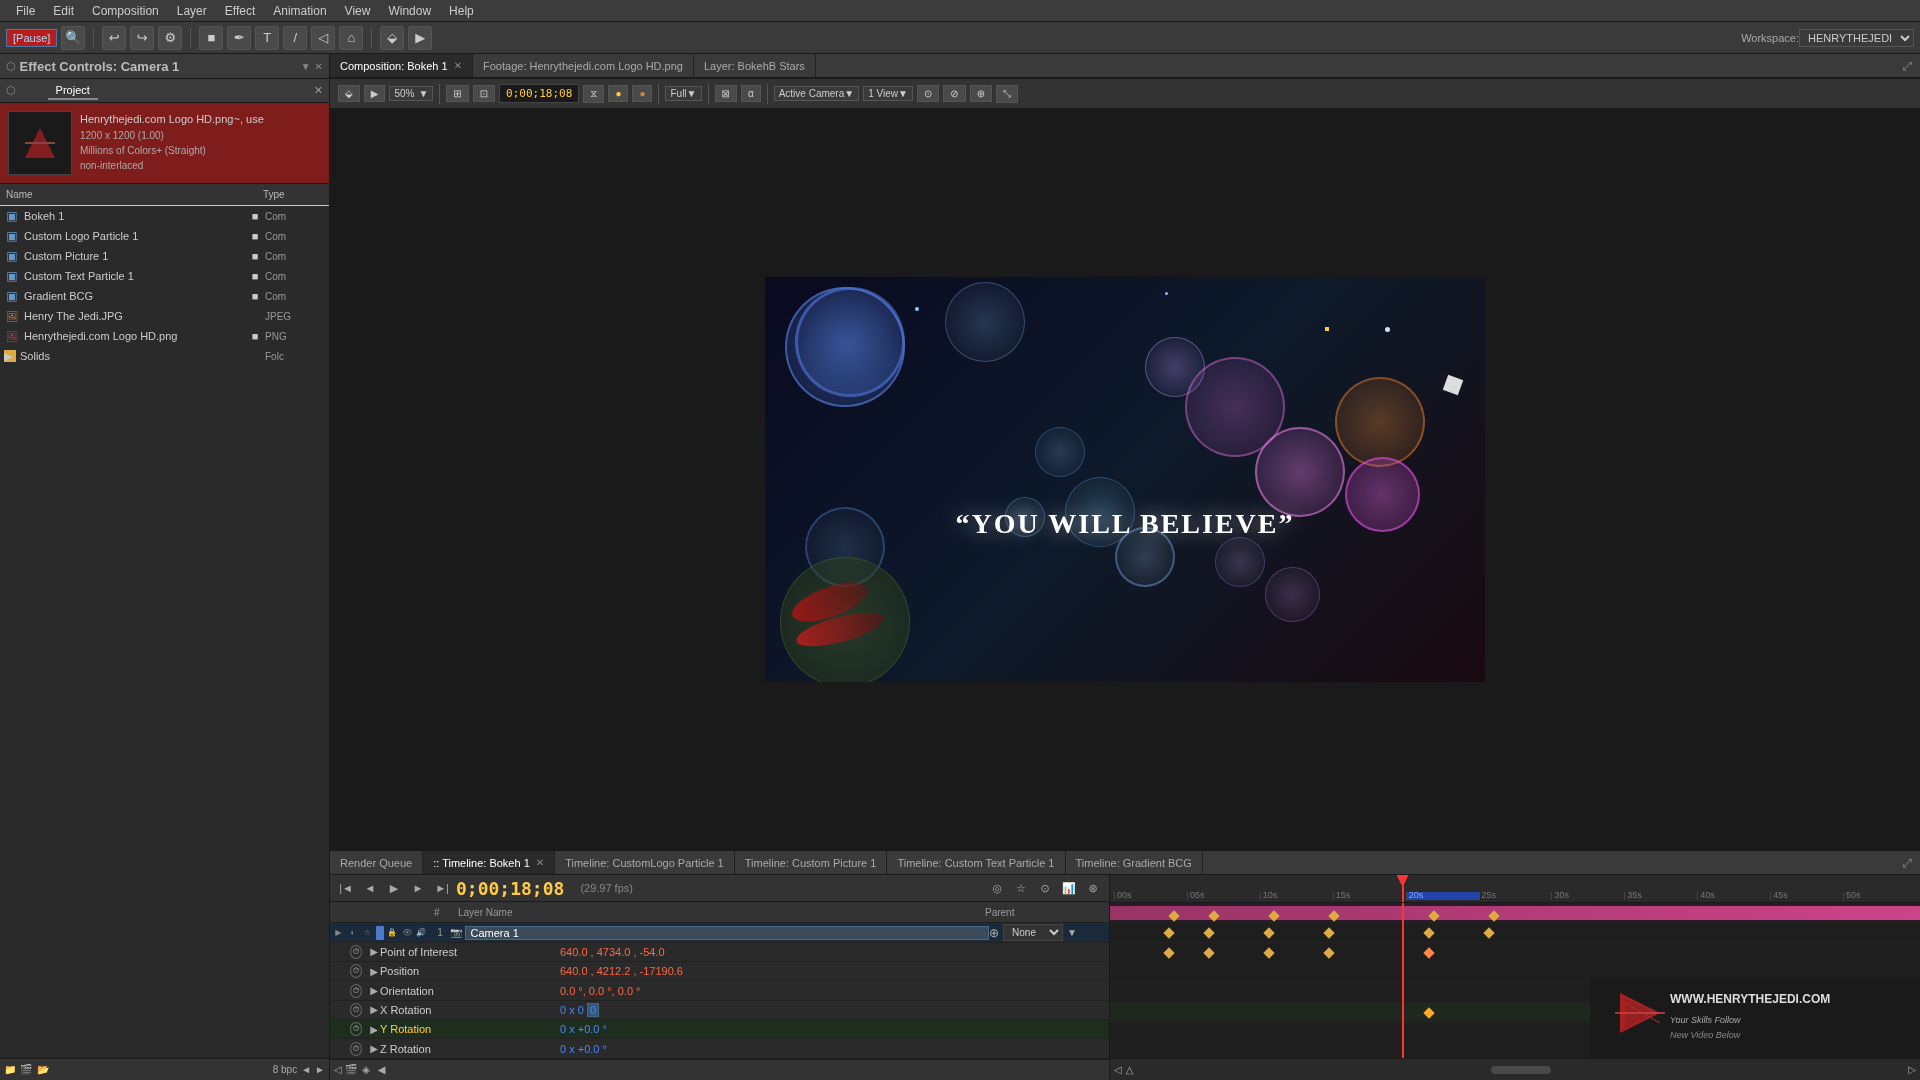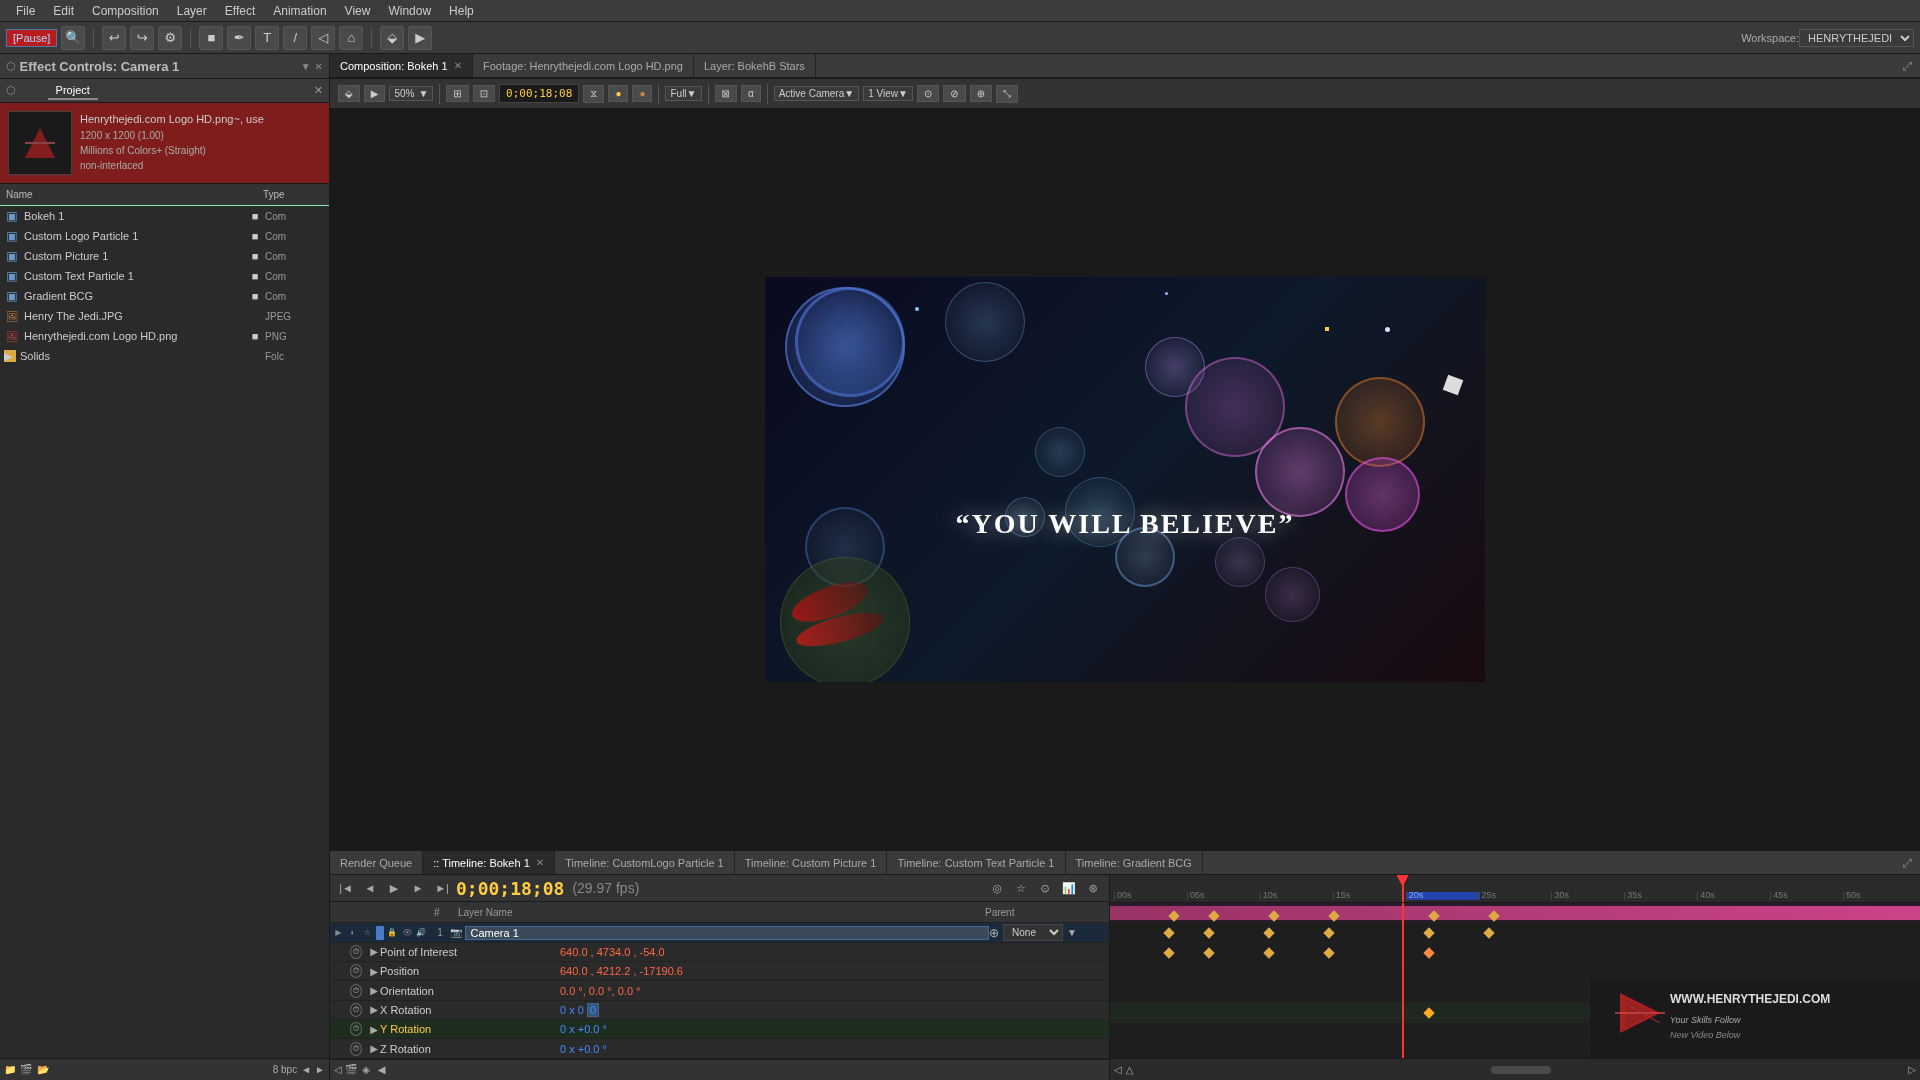--- a/index.html
+++ b/index.html
@@ -83,21 +83,21 @@
 
     
     .timeline-area { display: flex; flex: 1; min-height: 0; }
 
     
     .timeline-left { width: 780px; background: #2a2a2a; border-right: 1px solid #1a1a1a; display: flex; flex-direction: column; }
 
     
     .timeline-toolbar { display: flex; align-items: center; height: 28px; background: #333; border-bottom: 1px solid #1a1a1a; padding: 0 6px; gap: 4px; }
     .tl-timecode { font-size: 18px; color: #ffcc44; font-family: monospace; font-weight: bold; }
-    .tl-fps { font-size: 14px; color: #888; margin-left: 4px; }
+    .tl-fps { font-size: 11px; color: #888; margin-left: 12px; }
     .tl-btn { width: 20px; height: 20px; display: flex; align-items: center; justify-content: center; color: #aaa; cursor: pointer; font-size: 11px; }
 
     
     .layer-header { display: flex; align-items: center; height: 22px; background: #333; border-bottom: 1px solid #222; padding: 0 4px; }
     .lh-col { font-size: 10px; color: #999; }
     .lh-num { width: 24px; }
     .lh-name { flex: 1; }
     .lh-parent { width: 120px; }
 
     

